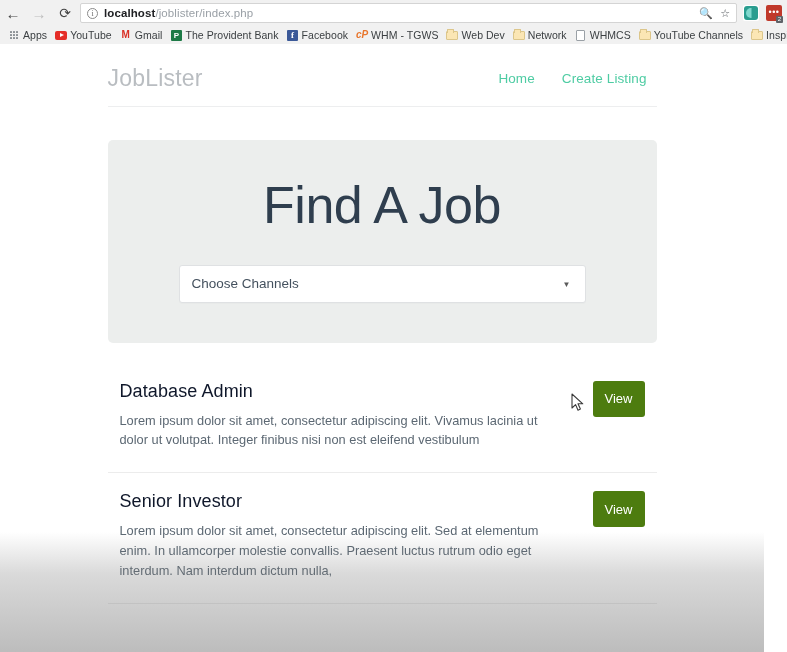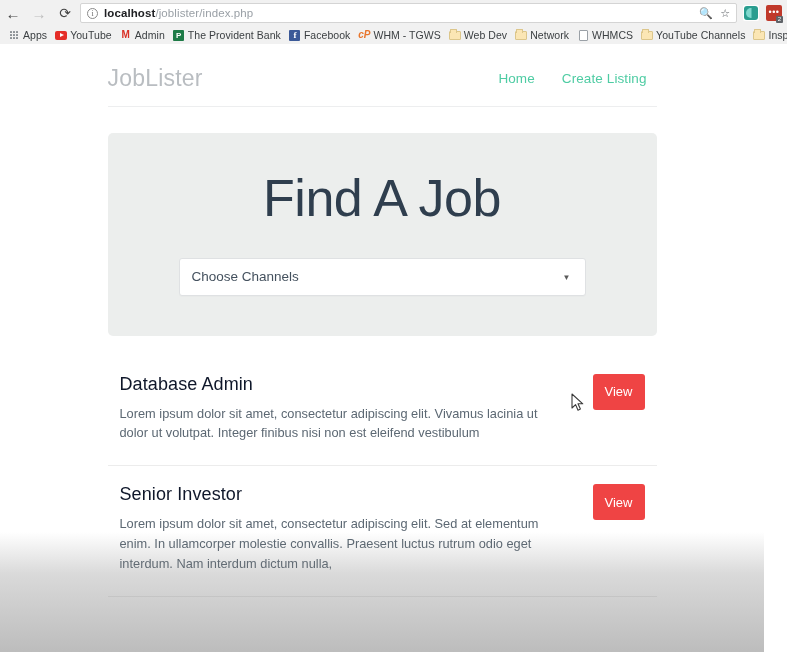--- a/index.html
+++ b/index.html
@@ -107,21 +107,21 @@
     display: flex; align-items: center; justify-content: space-between;
     padding: 8px 0 14px 0;
     border-bottom: 1px solid #edeeef;
   }
   .brand { font-size: 23px; color: #b9bdc1; font-weight: 400; letter-spacing: .2px; }
   .nav-links { display: flex; align-items: center; gap: 27px; padding-right: 10px; }
   .nav-link { font-size: 13.5px; color: #4ecca3; text-decoration: none; letter-spacing: .1px; }
 
   
   .jumbotron {
-    margin-top: 26px;
+    margin-top: 33px;
     background: #eceeed;
     border-radius: 5px;
     padding: 38px 24px 40px 24px;
     text-align: center;
   }
   .jumbo-title {
     font-size: 52px; color: #2f3e4e; font-weight: 400;
     letter-spacing: -0.5px; line-height: 1.05;
   }
   .select-wrap { margin-top: 32px; padding: 0 47px; position: relative; }
@@ -160,21 +160,21 @@
     position: relative;
     padding: 18px 0 22px 0;
     border-bottom: 1px solid #ececec;
   }
   .job-inner { padding: 0 12px; }
   .job-title { font-size: 18px; color: #0f172a; font-weight: 400; margin-bottom: 9px; letter-spacing: .1px; }
   .job-desc { font-size: 12.8px; color: #5c6873; line-height: 1.55; max-width: 430px; }
   .view-btn {
     position: absolute; right: 12px; top: 18px;
     width: 52px; height: 36px;
-    background: #ef4444;
+    background: #4d7c0f;
     border: none; border-radius: 3px;
     color: #ffffff; font-size: 13px;
     font-family: "Liberation Sans", sans-serif;
     display: flex; align-items: center; justify-content: center;
     cursor: pointer;
   }
 
   
   .fade-overlay {
     position: absolute; left: 0; bottom: 0; width: 787px; height: 120px;
@@ -237,21 +237,21 @@
       <div class="bm">
         <span class="bm-ico">
             <span class="ico-yt"></span>
           </span>
         <span class="bm-label">YouTube</span>
       </div>
       <div class="bm">
         <span class="bm-ico">
             <span class="ico-gmail">M</span>
           </span>
-        <span class="bm-label">Admin</span>
+        <span class="bm-label">Gmail</span>
       </div>
       <div class="bm">
         <span class="bm-ico">
             <span class="ico-bank">P</span>
           </span>
         <span class="bm-label">The Provident Bank</span>
       </div>
       <div class="bm">
         <span class="bm-ico">
             <span class="ico-fb">f</span>

